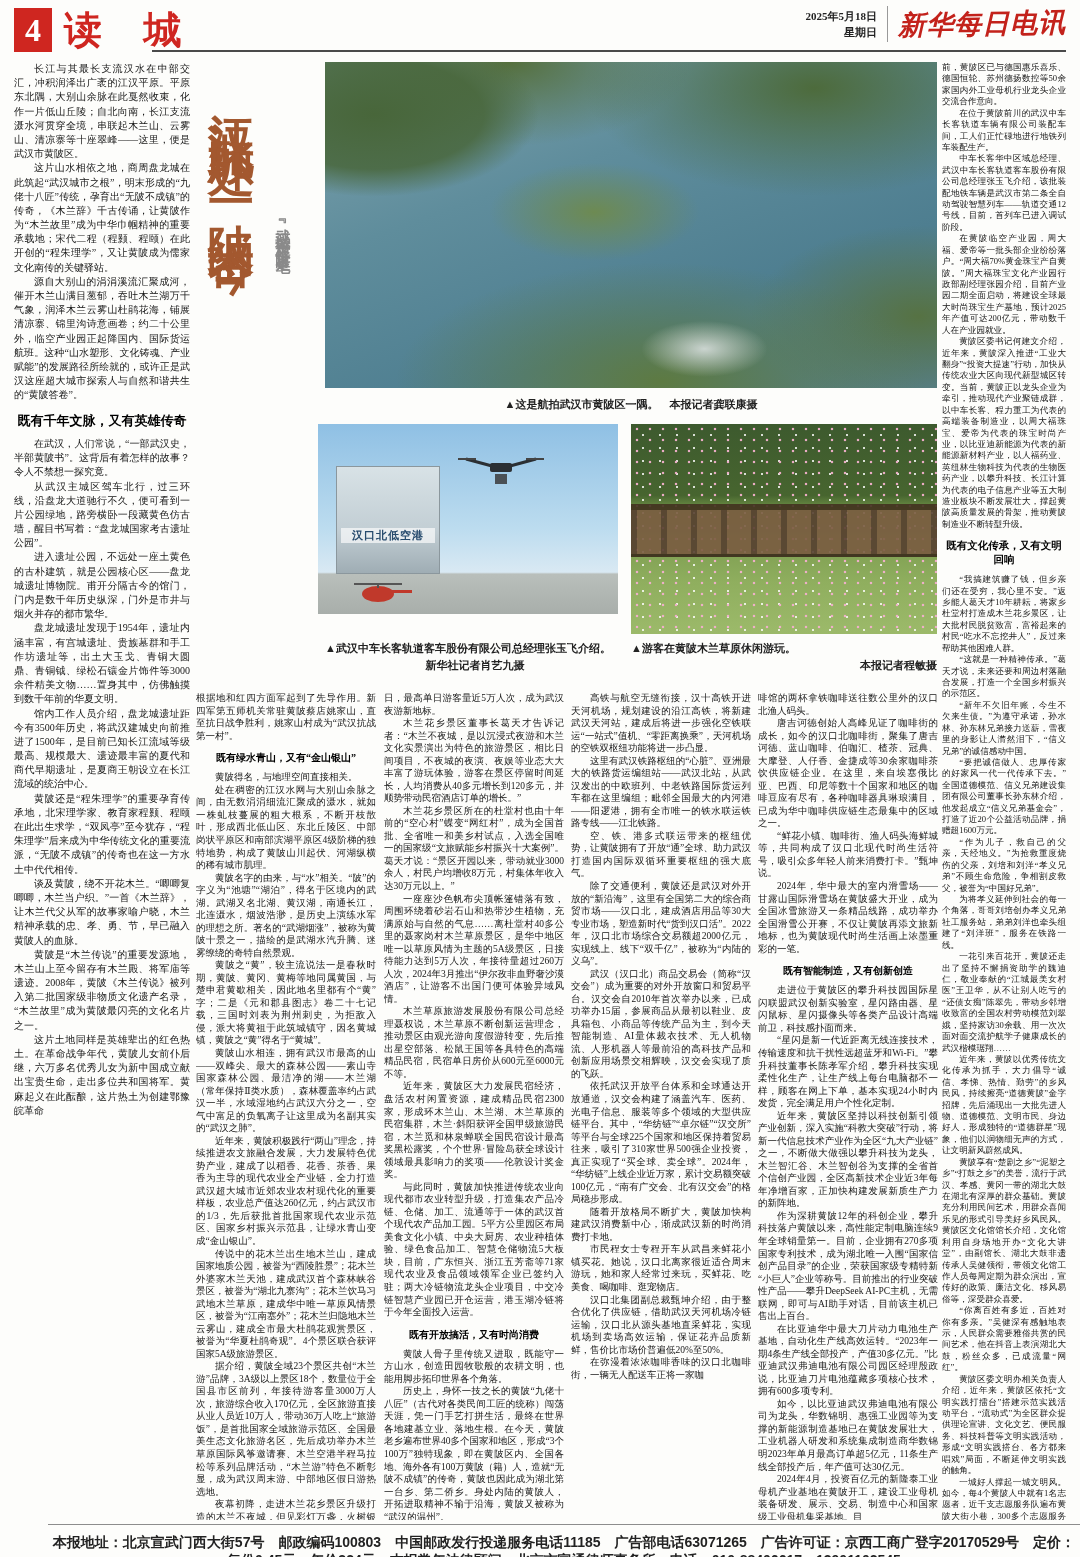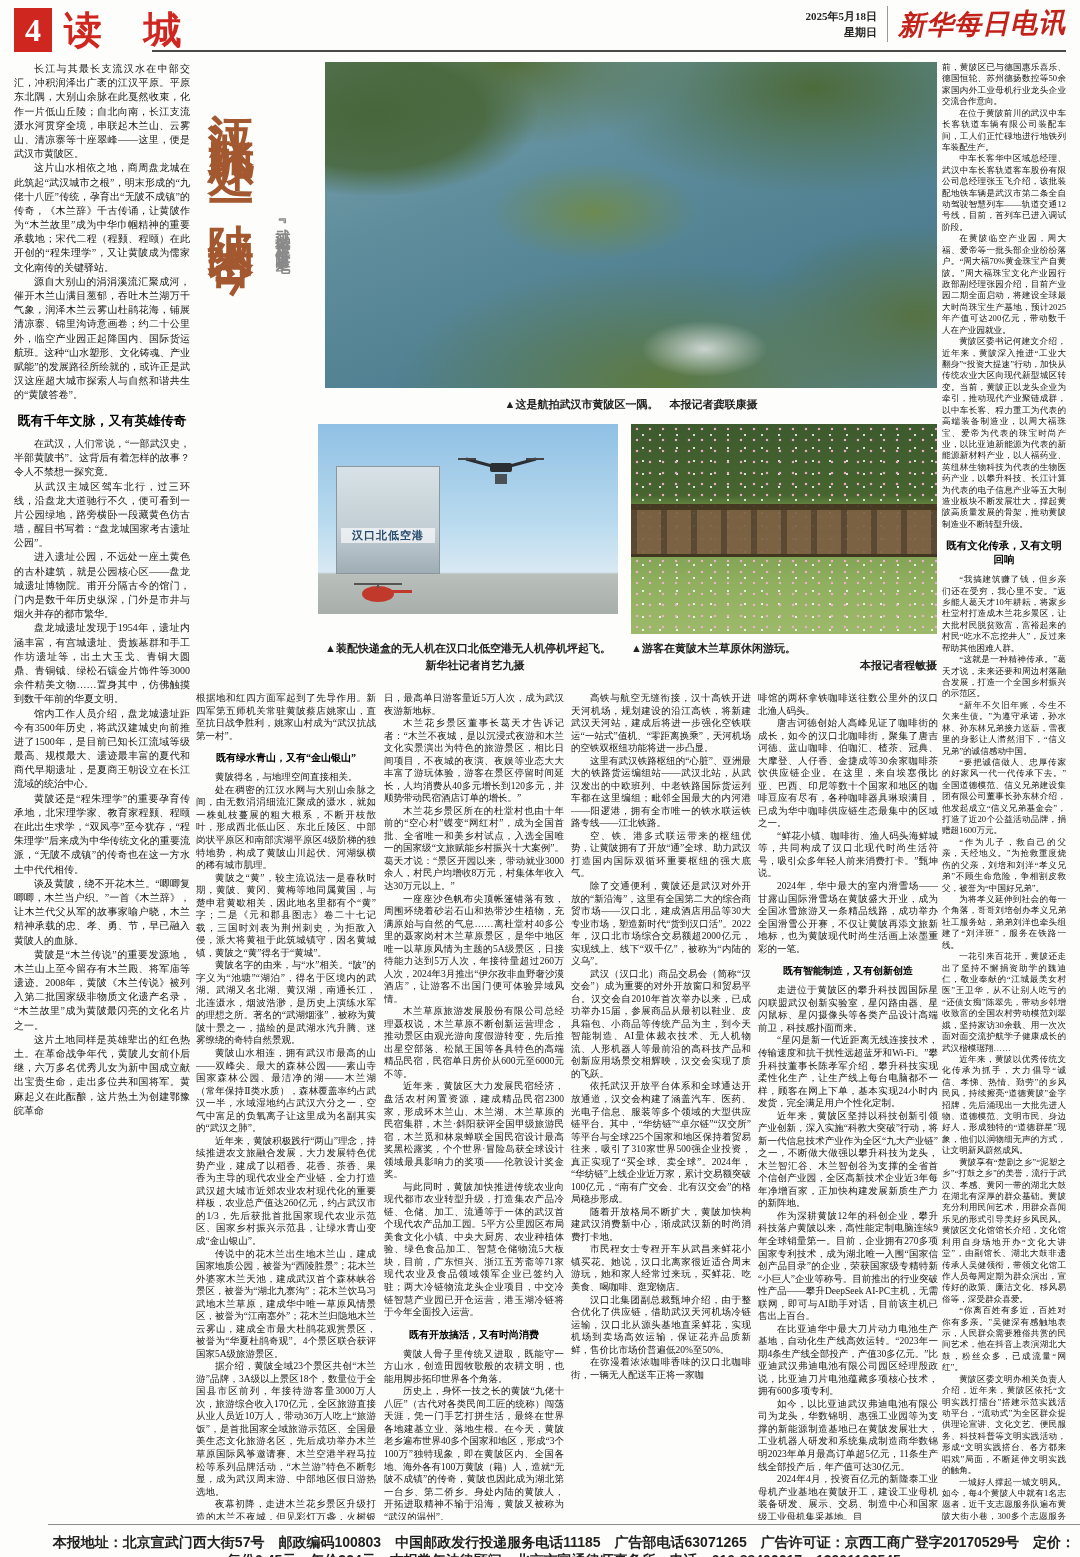--- a/index.html
+++ b/index.html
@@ -129,21 +129,21 @@
       <line x1="6" y1="8" x2="54" y2="8" stroke="#555" stroke-width="2"></line>
       <line x1="30" y1="8" x2="30" y2="12" stroke="#555" stroke-width="2"></line>
     </svg>
   </div>
 
   <div class="photo photo-grass">
     <div class="p3-corridor"></div>
   </div>
 
   <div class="cap cap-left">
-    <span>▲装配快递盒的无人机在汉口北低空港无人机停机坪起飞。</span>
+    <span>▲武汉中车长客轨道客车股份有限公司总经理张玉飞介绍。</span>
     <b class="credit">新华社记者肖艺九摄</b>
   </div>
   <div class="cap cap-right">
     <span>▲游客在黄陂木兰草原休闲游玩。</span>
     <b class="credit">本报记者程敏摄</b>
   </div>
 
   <div class="col col1">
       <p class="para">长江与其最长支流汉水在中部交汇，冲积润泽出广袤的江汉平原。平原东北隅，大别山余脉在此戛然收束，化作一片低山丘陵；自北向南，长江支流滠水河贯穿全境，串联起木兰山、云雾山、清凉寨等十座翠峰——这里，便是武汉市黄陂区。</p>
       <p class="para">这片山水相依之地，商周盘龙城在此筑起“武汉城市之根”，明末形成的“九佬十八匠”传统，孕育出“无陂不成镇”的传奇，《木兰辞》千古传诵，让黄陂作为“木兰故里”成为中华巾帼精神的重要承载地；宋代二程（程颢、程颐）在此开创的“程朱理学”，又让黄陂成为儒家文化南传的关键驿站。</p>
@@ -157,22 +157,22 @@
       <p class="para">黄陂还是“程朱理学”的重要孕育传承地，北宋理学家、教育家程颢、程颐在此出生求学，“双凤亭”至今犹存，“程朱理学”后来成为中华传统文化的重要流派，“无陂不成镇”的传奇也在这一方水土中代代相传。</p>
       <p class="para">谈及黄陂，绕不开花木兰。“唧唧复唧唧，木兰当户织。”一首《木兰辞》，让木兰代父从军的故事家喻户晓，木兰精神承载的忠、孝、勇、节，早已融入黄陂人的血脉。</p>
       <p class="para">黄陂是“木兰传说”的重要发源地，木兰山上至今留存有木兰殿、将军庙等遗迹。2008年，黄陂《木兰传说》被列入第二批国家级非物质文化遗产名录，“木兰故里”成为黄陂最闪亮的文化名片之一。</p>
       <p class="para">这片土地同样是英雄辈出的红色热土。在革命战争年代，黄陂儿女前仆后继，六万多名优秀儿女为新中国成立献出宝贵生命，走出多位共和国将军。黄麻起义在此酝酿，这片热土为创建鄂豫皖革命</p>
     </div>
   <div class="col colmid col2">
       <p class="cont">根据地和红四方面军起到了先导作用。新四军第五师机关常驻黄陂蔡店姚家山，直至抗日战争胜利，姚家山村成为“武汉抗战第一村”。</p>
       <p class="subhead">既有绿水青山，又有“金山银山”</p>
       <p class="para">黄陂得名，与地理空间直接相关。</p>
       <p class="para">处在稠密的江汉水网与大别山余脉之间，由无数涓涓细流汇聚成的滠水，就如一株虬枝蔓展的粗大根系，不断开枝散叶，形成西北低山区、东北丘陵区、中部岗状平原区和南部滨湖平原区4级阶梯的独特地势，构成了黄陂山川起伏、河湖纵横的稀有城市肌理。</p>
+      <p class="para">黄陂名字的由来，与“水”相关。“陂”的字义为“池塘”“湖泊”，得名于区境内的武湖。武湖又名北湖、黄汉湖，南通长江，北连滠水，烟波浩渺，是历史上演练水军的理想之所。著名的“武湖烟涨”，被称为黄陂十景之一，描绘的是武湖水汽升腾、迷雾缭绕的奇特自然景观。</p>
       <p class="para">黄陂之“黄”，较主流说法一是春秋时期，黄陂、黄冈、黄梅等地同属黄国，与楚申君黄歇相关，因此地名里都有个“黄”字；二是《元和郡县图志》卷二十七记载，三国时刘表为荆州刺史，为拒敌入侵，派大将黄祖于此筑城镇守，因名黄城镇，黄陂之“黄”得名于“黄城”。</p>
-      <p class="para">黄陂名字的由来，与“水”相关。“陂”的字义为“池塘”“湖泊”，得名于区境内的武湖。武湖又名北湖、黄汉湖，南通长江，北连滠水，烟波浩渺，是历史上演练水军的理想之所。著名的“武湖烟涨”，被称为黄陂十景之一，描绘的是武湖水汽升腾、迷雾缭绕的奇特自然景观。</p>
       <p class="para">黄陂山水相连，拥有武汉市最高的山——双峰尖、最大的森林公园——素山寺国家森林公园、最洁净的湖——木兰湖（常年保持Ⅱ类水质），森林覆盖率约占武汉一半，水域湿地约占武汉六分之一，空气中富足的负氧离子让这里成为名副其实的“武汉之肺”。</p>
       <p class="para">近年来，黄陂积极践行“两山”理念，持续推进农文旅融合发展，大力发展特色优势产业，建成了以稻香、花香、茶香、果香为主导的现代农业全产业链，全力打造武汉超大城市近郊农业农村现代化的重要样板，农业总产值达260亿元，约占武汉市的1/3，先后获批首批国家现代农业示范区、国家乡村振兴示范县，让绿水青山变成“金山银山”。</p>
       <p class="para">传说中的花木兰出生地木兰山，建成国家地质公园，被誉为“西陵胜景”；花木兰外婆家木兰天池，建成武汉首个森林峡谷景区，被誉为“湖北九寨沟”；花木兰饮马习武地木兰草原，建成华中唯一草原风情景区，被誉为“江南塞外”；花木兰归隐地木兰云雾山，建成全市最大杜鹃花观赏景区，被誉为“华夏杜鹃奇观”。4个景区联合获评国家5A级旅游景区。</p>
       <p class="para">据介绍，黄陂全域23个景区共创“木兰游”品牌，3A级以上景区18个，数量位于全国县市区前列，年接待游客量3000万人次，旅游综合收入170亿元，全区旅游直接从业人员近10万人，带动36万人吃上“旅游饭”，是首批国家全域旅游示范区、全国最美生态文化旅游名区，先后成功举办木兰草原国际风筝邀请赛、木兰空港半程马拉松等系列品牌活动，“木兰游”特色不断彰显，成为武汉周末游、中部地区假日游热选地。</p>
       <p class="para">夜幕初降，走进木兰花乡景区升级打造的木兰不夜城，但见彩灯万盏，火树银花，宛如置身繁华闹市。15大主题舞台、30多场精彩演绎，融入长街古巷，展现木兰从军风采，开业以来人气爆棚，近</p>
     </div>
   <div class="col colmid col3">
       <p class="cont">日，最高单日游客量近5万人次，成为武汉夜游新地标。</p>
       <p class="para">木兰花乡景区董事长葛天才告诉记者：“木兰不夜城，是以沉浸式夜游和木兰文化实景演出为特色的旅游景区，相比日间项目，不夜城的夜演、夜娱等业态大大丰富了游玩体验，游客在景区停留时间延长，人均消费从40多元增长到120多元，并顺势带动民宿酒店订单的增长。”</p>
       <p class="para">木兰花乡景区所在的杜堂村也由十年前的“空心村”蝶变“网红村”，成为全国首批、全省唯一和美乡村试点，入选全国唯一的国家级“文旅赋能乡村振兴十大案例”。葛天才说：“景区开园以来，带动就业3000余人，村民户均增收8万元，村集体年收入达30万元以上。”</p>

